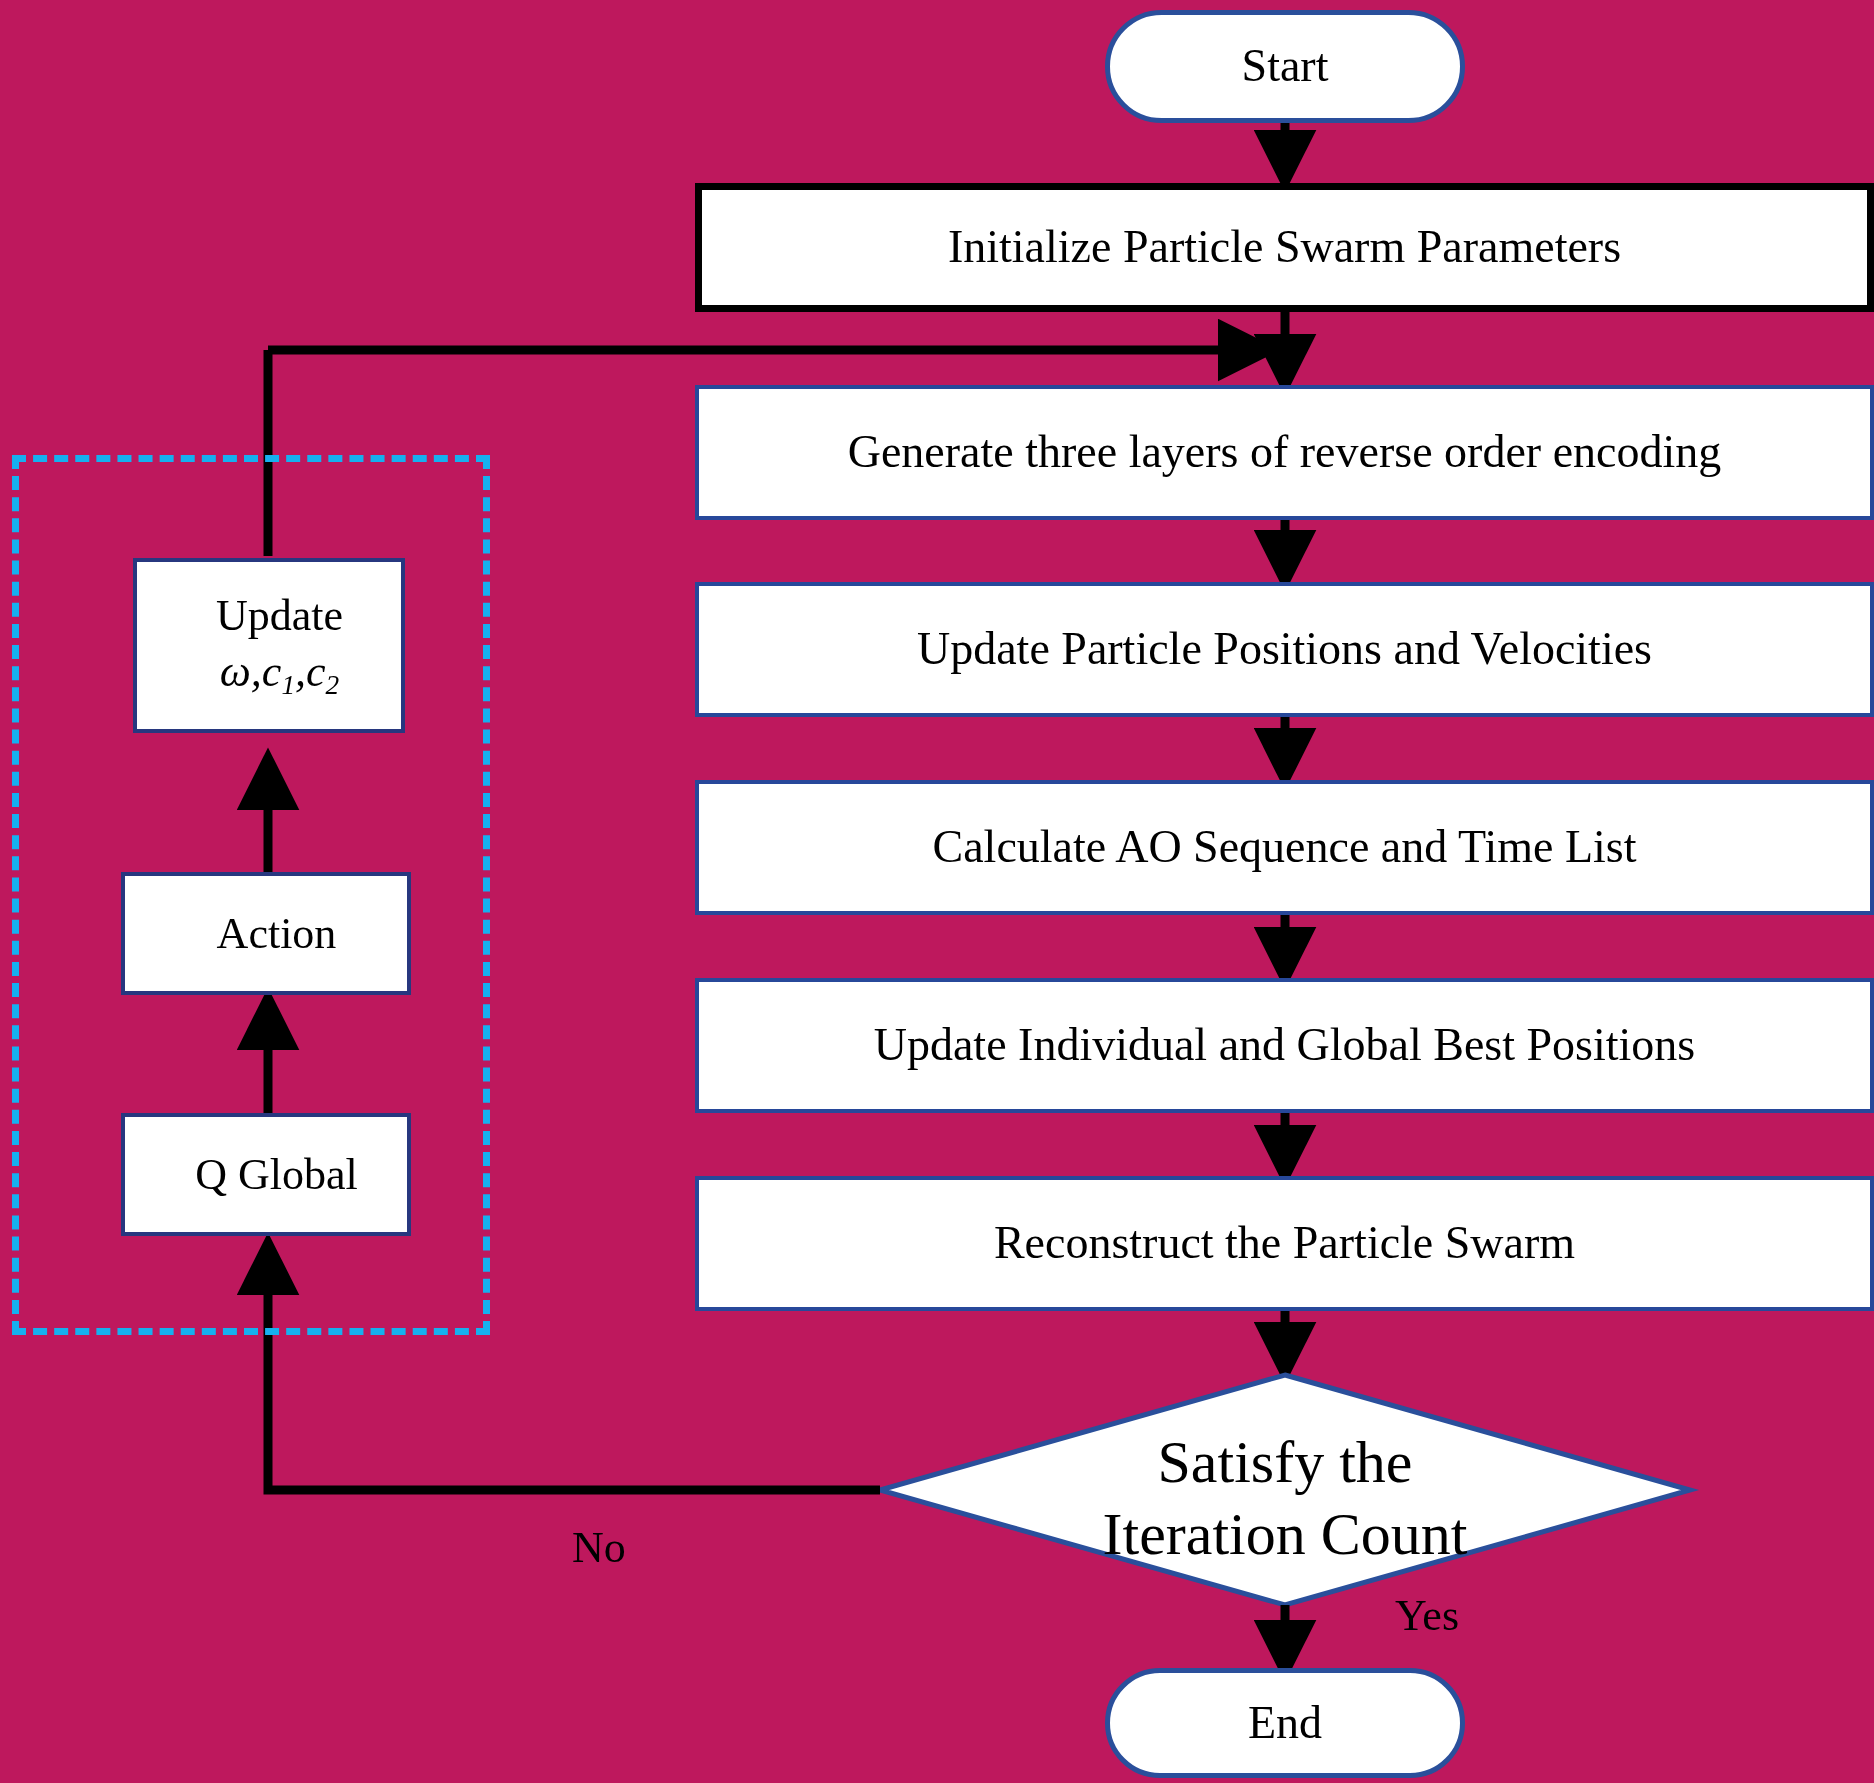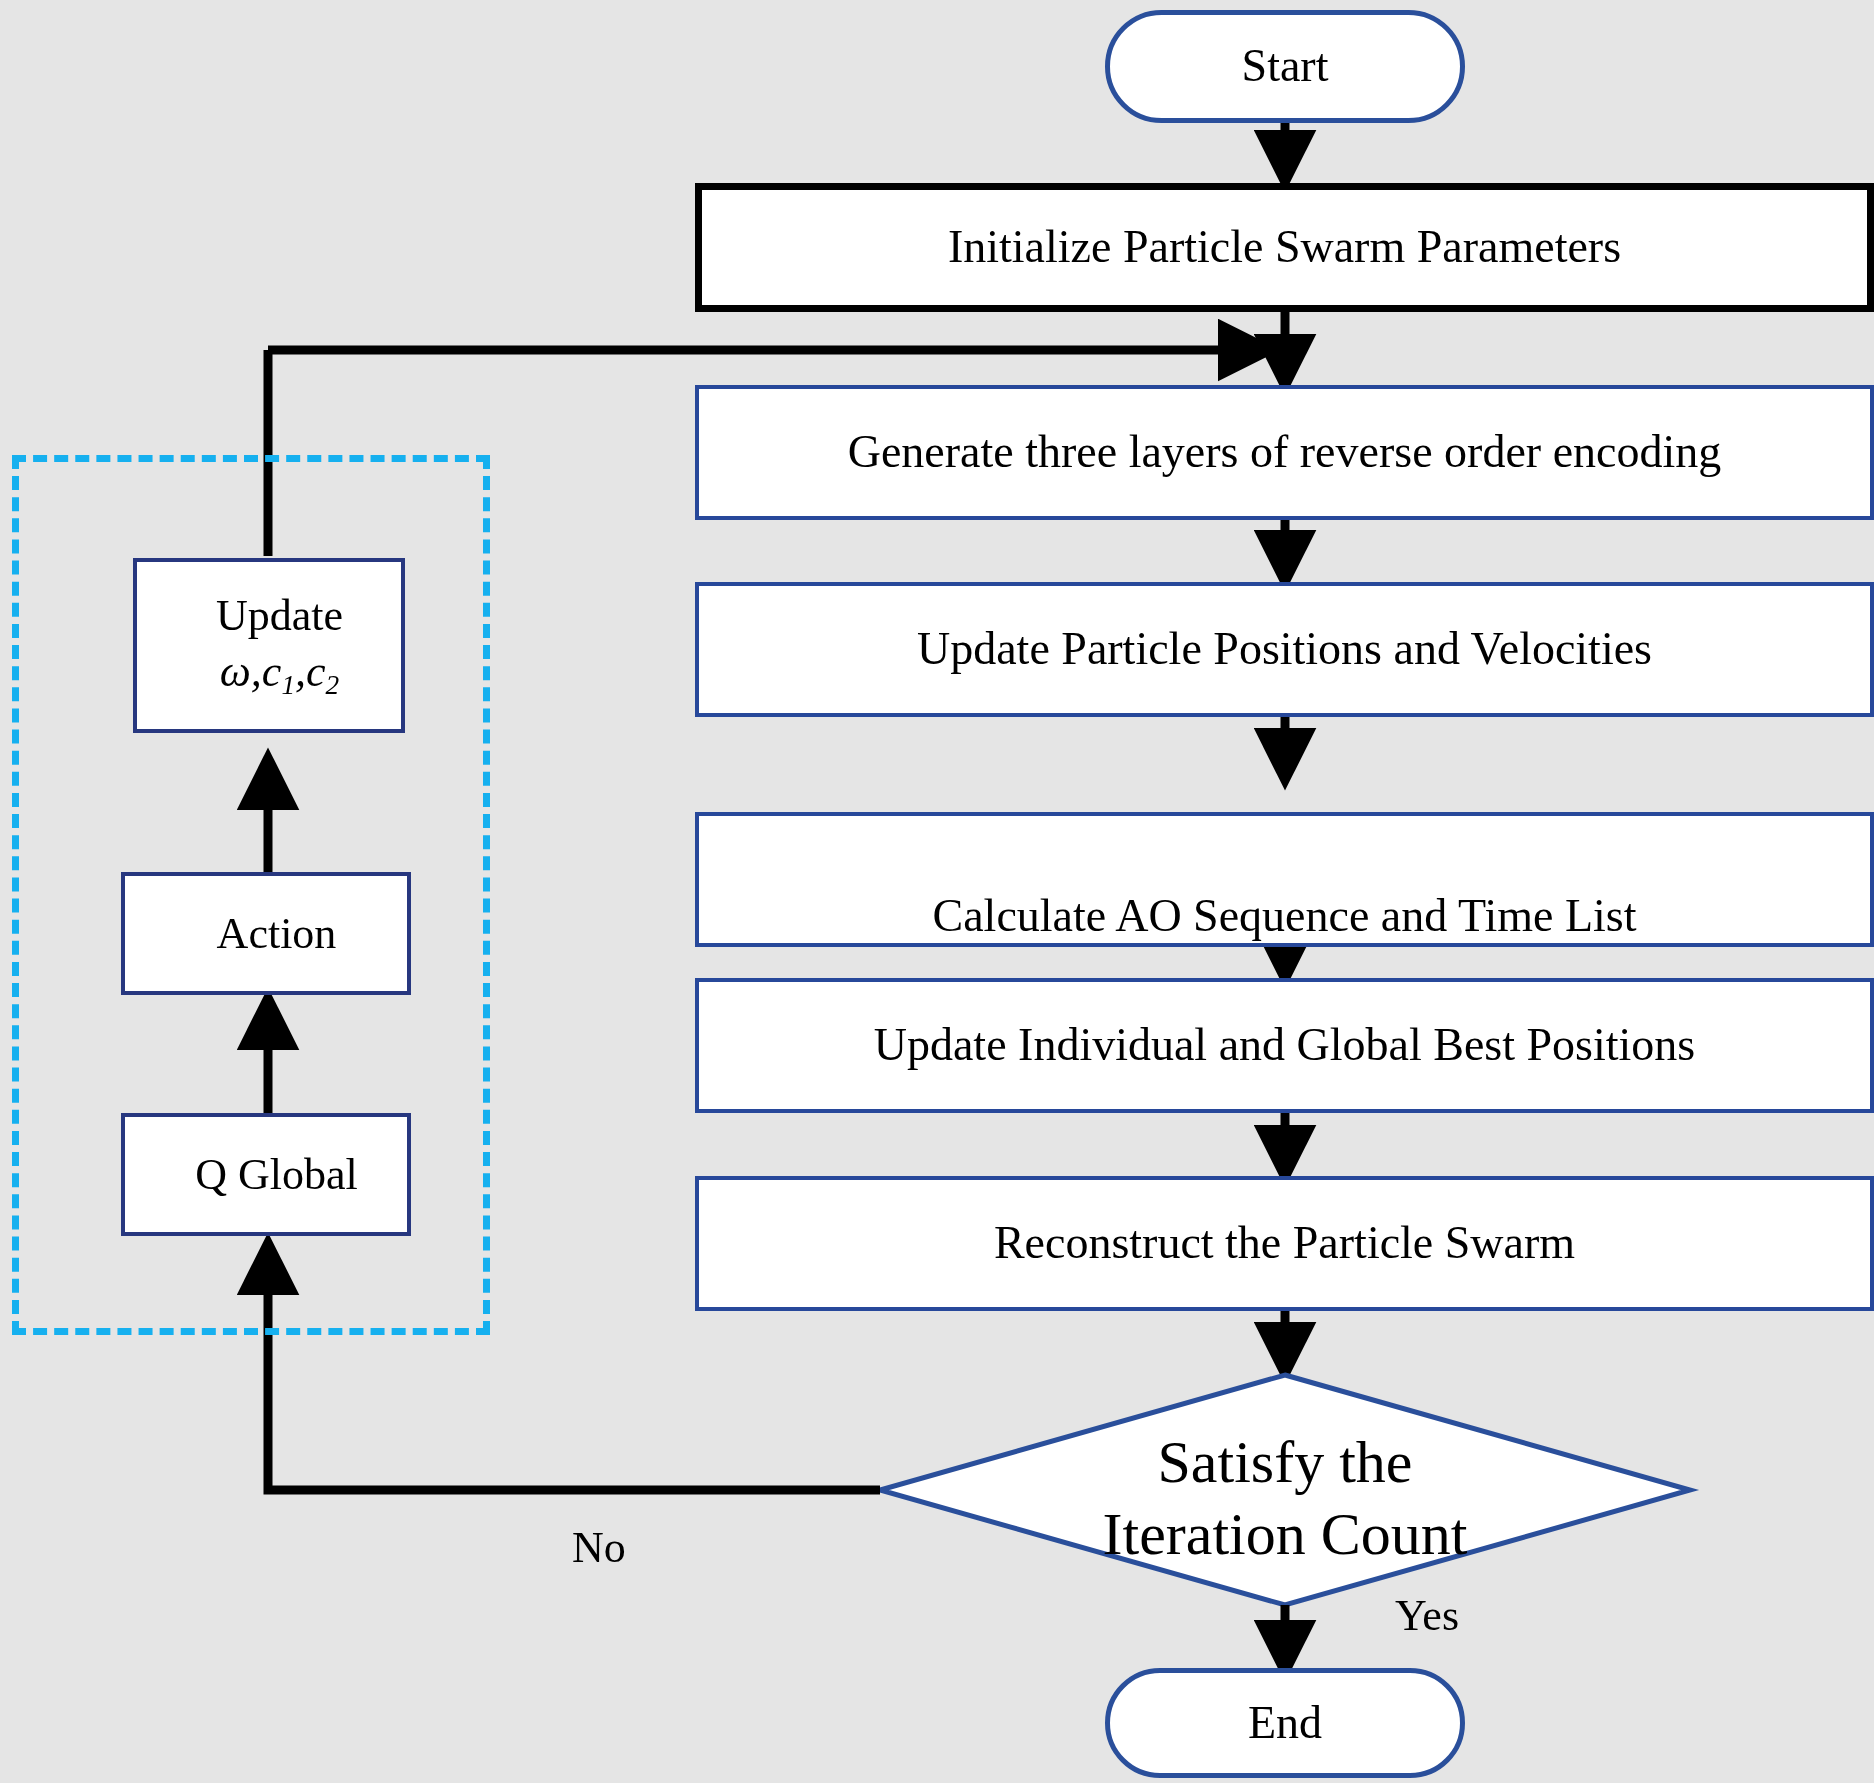--- a/index.html
+++ b/index.html
@@ -7,21 +7,21 @@
     padding: 0;
     background: #ffffff;
   }
   body {
     font-family: "Liberation Serif", "DejaVu Serif", serif;
   }
   #canvas {
     position: relative;
     width: 1874px;
     height: 1783px;
-    background: #e5e5e5;
+    background: #be185d;
     overflow: hidden;
     font-family: Liberation Serif, serif;
   }
   #svg-layer {
     position: absolute;
     left: 0;
     top: 0;
     width: 1874px;
     height: 1783px;
   }
@@ -138,21 +138,21 @@
   </div>
 
   <div class="node proc" style="left:695px; top:385px; width:1179px; height:135px;">
     <span>Generate three layers of reverse order encoding</span>
   </div>
 
   <div class="node proc" style="left:695px; top:582px; width:1179px; height:135px;">
     <span>Update Particle Positions and Velocities</span>
   </div>
 
-  <div class="node proc" style="left:695px; top:812px; width:1179px; height:135px;align-items:flex-end;">
+  <div class="node proc" style="left:695px; top:780px; width:1179px; height:135px;">
     <span>Calculate AO Sequence and Time List</span>
   </div>
 
   <div class="node proc" style="left:695px; top:978px; width:1179px; height:135px;">
     <span>Update Individual and Global Best Positions</span>
   </div>
 
   <div class="node proc" style="left:695px; top:1176px; width:1179px; height:135px;">
     <span>Reconstruct the Particle Swarm</span>
   </div>

